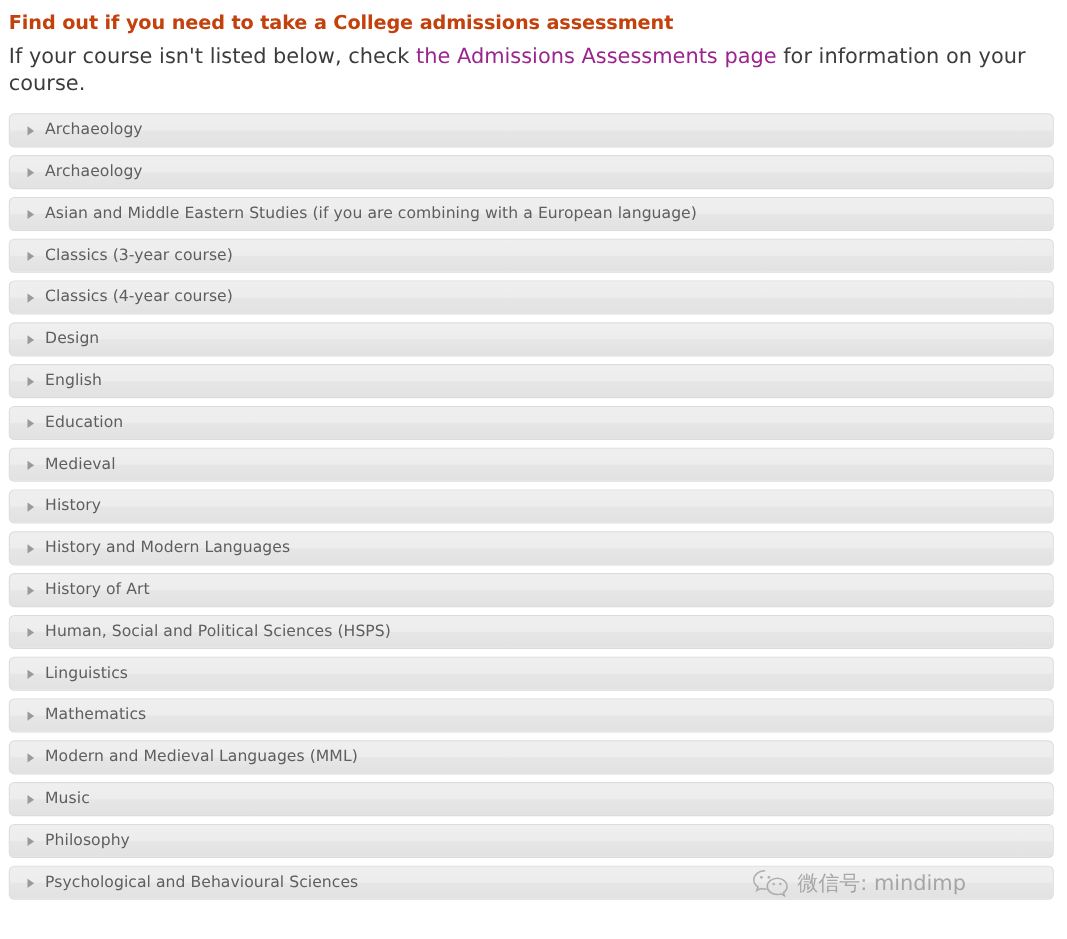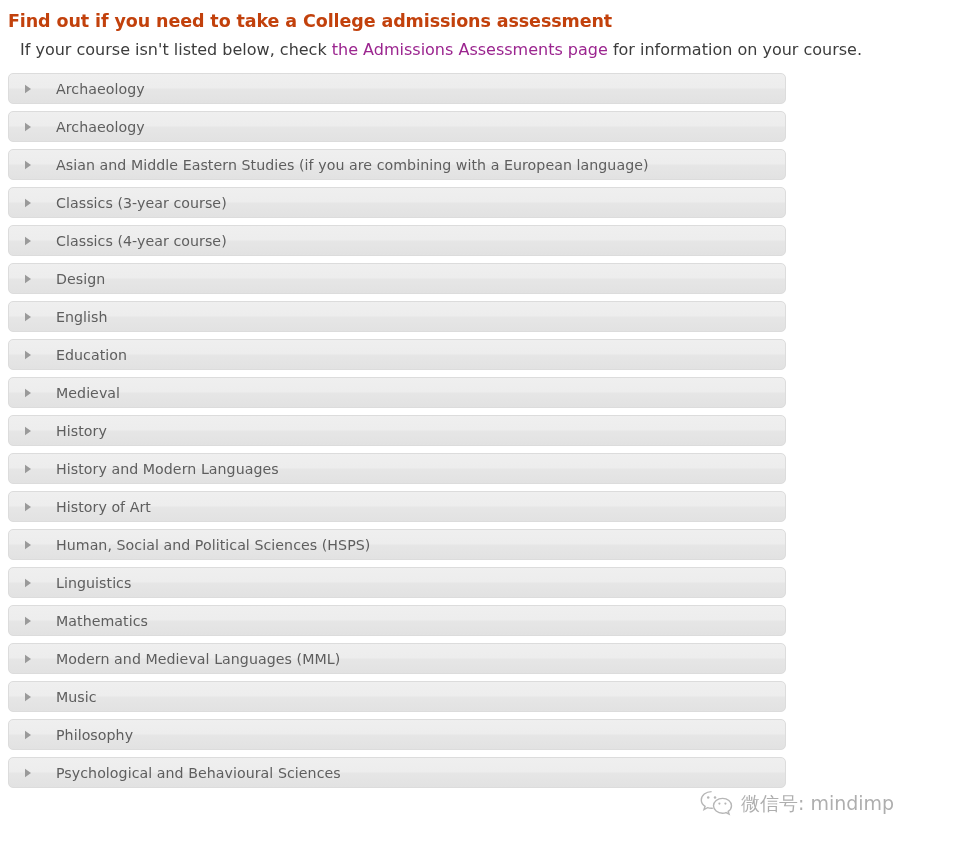--- a/index.html
+++ b/index.html
@@ -24,23 +24,23 @@
     font-size: 17.5px;
     font-weight: bold;
     color: #c2410c;
     letter-spacing: -0.1px;
     margin: 0 0 6px 0;
     line-height: 1.3;
     padding-left: 0px;
   }
 
   .intro {
-    font-size: 16px;
+    font-size: 19px;
     color: #3c3c3c;
-    margin: 0 0 13px 12px;
+    margin: 0 0 13px 0;
     line-height: 1.35;
   }
 
   .intro a {
     color: #9b258f;
     text-decoration: none;
   }
 
   .accordion {
     display: block;
@@ -49,24 +49,23 @@
   .acc-item {
     position: relative;
     height: 31px;
     margin-bottom: 7px;
     border: 1px solid #dcdcdc;
     border-radius: 5px;
     background: linear-gradient(to bottom, #efefef 0%, #ededed 48%, #e6e6e6 52%, #e2e2e2 100%);
     box-sizing: border-box;
     display: flex;
     align-items: center;
-    width: 778px;
+    width: 950px;
     cursor: pointer;
     overflow: hidden;
-    gap: 15px;
   }
 
   .acc-arrow {
     flex: 0 0 auto;
     width: 9px;
     height: 31px;
     margin-left: 14px;
     margin-right: 9px;
     display: flex;
     align-items: center;
@@ -81,21 +80,21 @@
     font-size: 14.2px;
     color: #5e5e5e;
     line-height: 1;
     white-space: nowrap;
     letter-spacing: 0.05px;
   }
 
   
   .watermark {
     position: absolute;
-    left: 700px;
+    left: 684px;
     top: 790px;
     display: flex;
     align-items: center;
     gap: 7px;
     opacity: 0.62;
     pointer-events: none;
   }
 
   .wm-logo {
     width: 34px;

